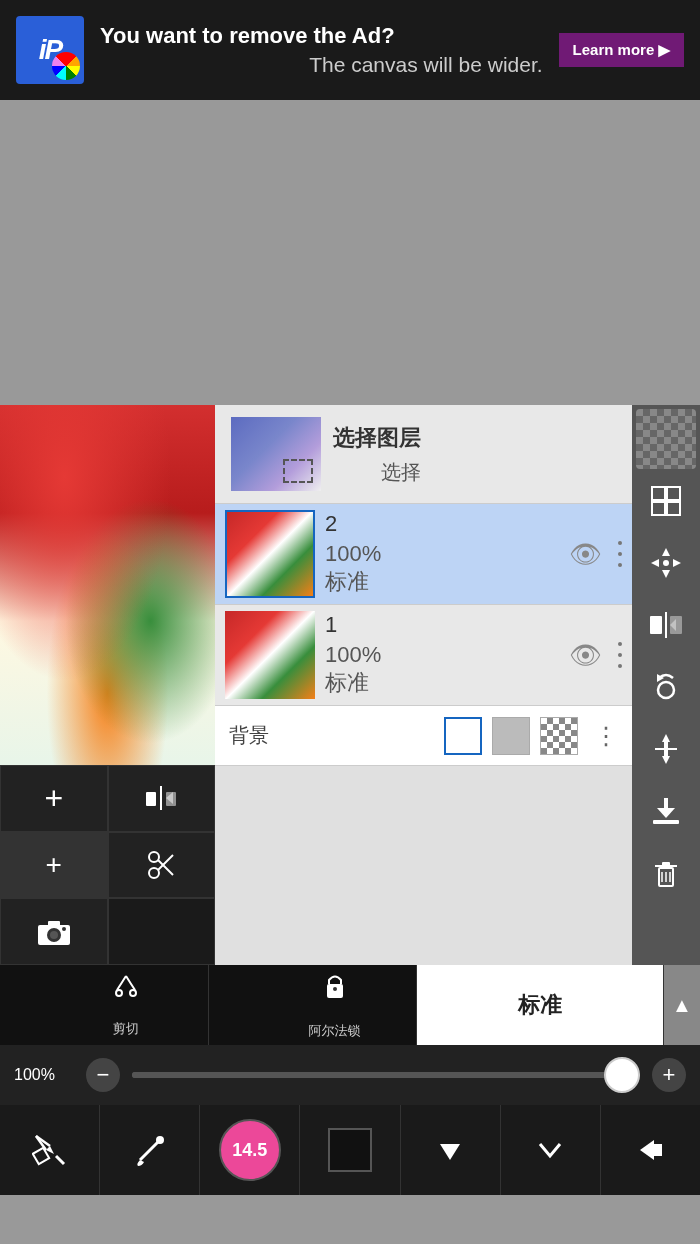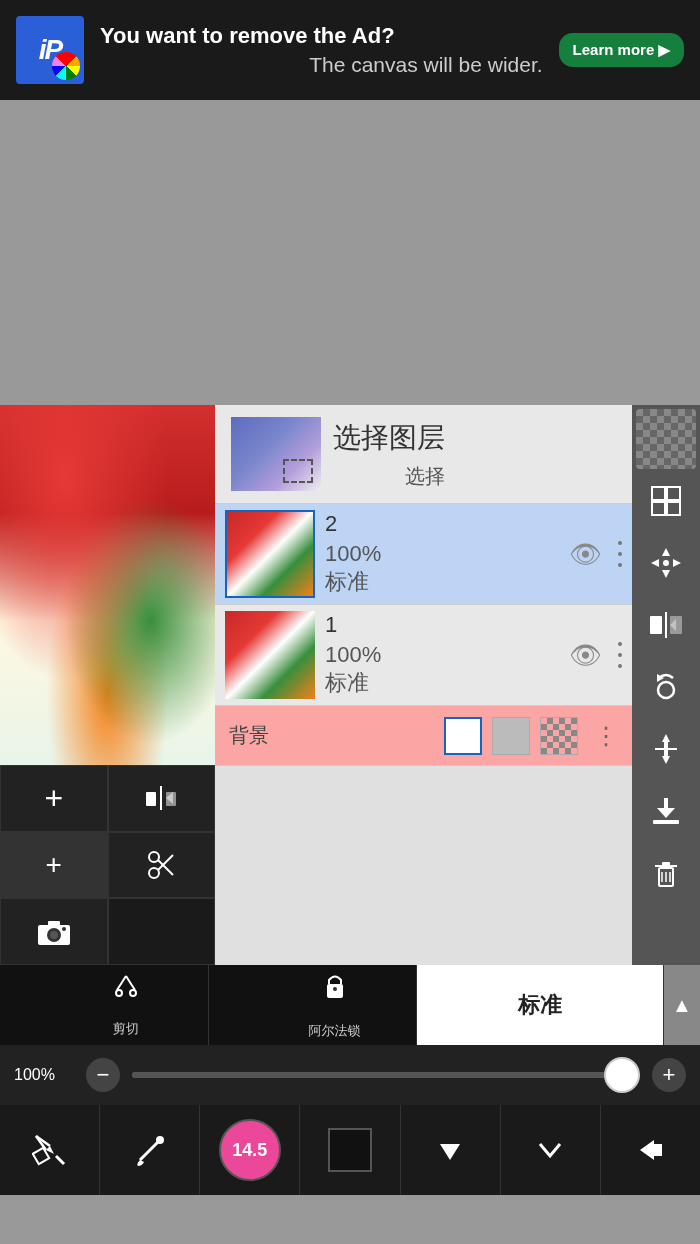--- a/index.html
+++ b/index.html
@@ -59,24 +59,24 @@
       font-weight: 900;
       line-height: 1.2;
     }
     .ad-subtitle {
       color: #ccc;
       font-size: 21px;
       margin-top: 4px;
       text-align: right;
     }
     .ad-btn {
-      background: #15803d;
+      background: #701a75;
       color: white;
       border: none;
-      border-radius: 14px;
+      border-radius: 0;
       padding: 8px 14px;
       font-size: 15px;
       font-weight: bold;
       cursor: pointer;
       white-space: nowrap;
       display: flex;
       align-items: center;
       gap: 4px;
     }
 
@@ -184,23 +184,23 @@
       width: 30px;
       height: 24px;
       border: 2px dashed #555;
     }
     .layer-select-texts {
       display: flex;
       flex-direction: column;
       gap: 6px;
     }
     .layer-select-title {
-      font-size: 28px;
+      font-size: 22px;
       color: #333;
-      font-weight: normal;
+      font-weight: bold;
     }
     .layer-select-sub {
       font-size: 20px;
       color: #555;
       text-align: right;
     }
 
     
     .layer-item {
       display: flex;
@@ -266,21 +266,21 @@
       background: #777;
       border-radius: 50%;
       margin: 2px 0;
     }
 
     
     .bg-row {
       display: flex;
       align-items: center;
       padding: 10px 14px;
-      background: #fca5a5;
+      background: #ffffff;
       border-bottom: 1px solid #ccc;
       gap: 10px;
       min-height: 60px;
     }
     .bg-label {
       font-size: 20px;
       color: #444;
       flex: 1;
     }
     .bg-swatch {

